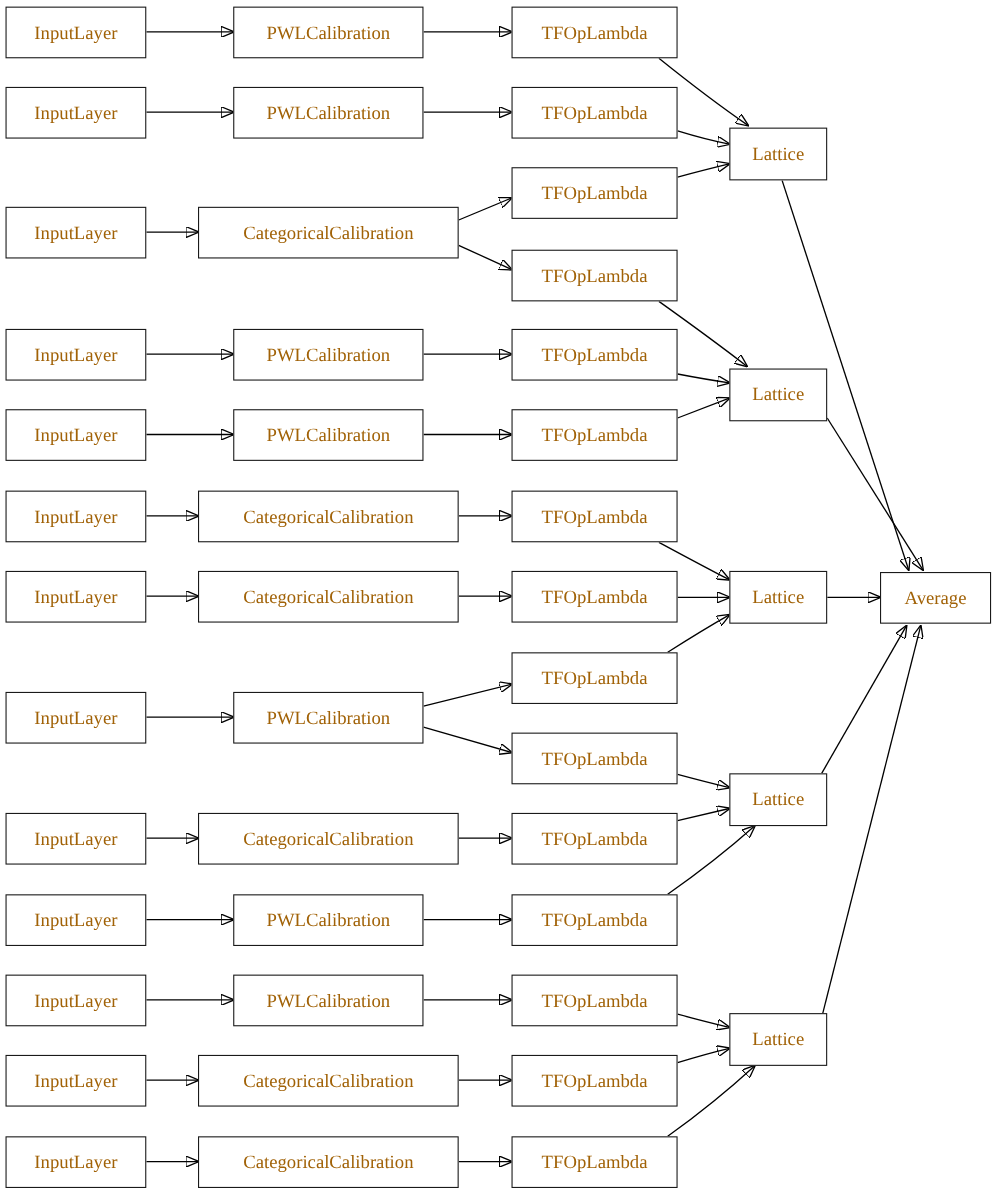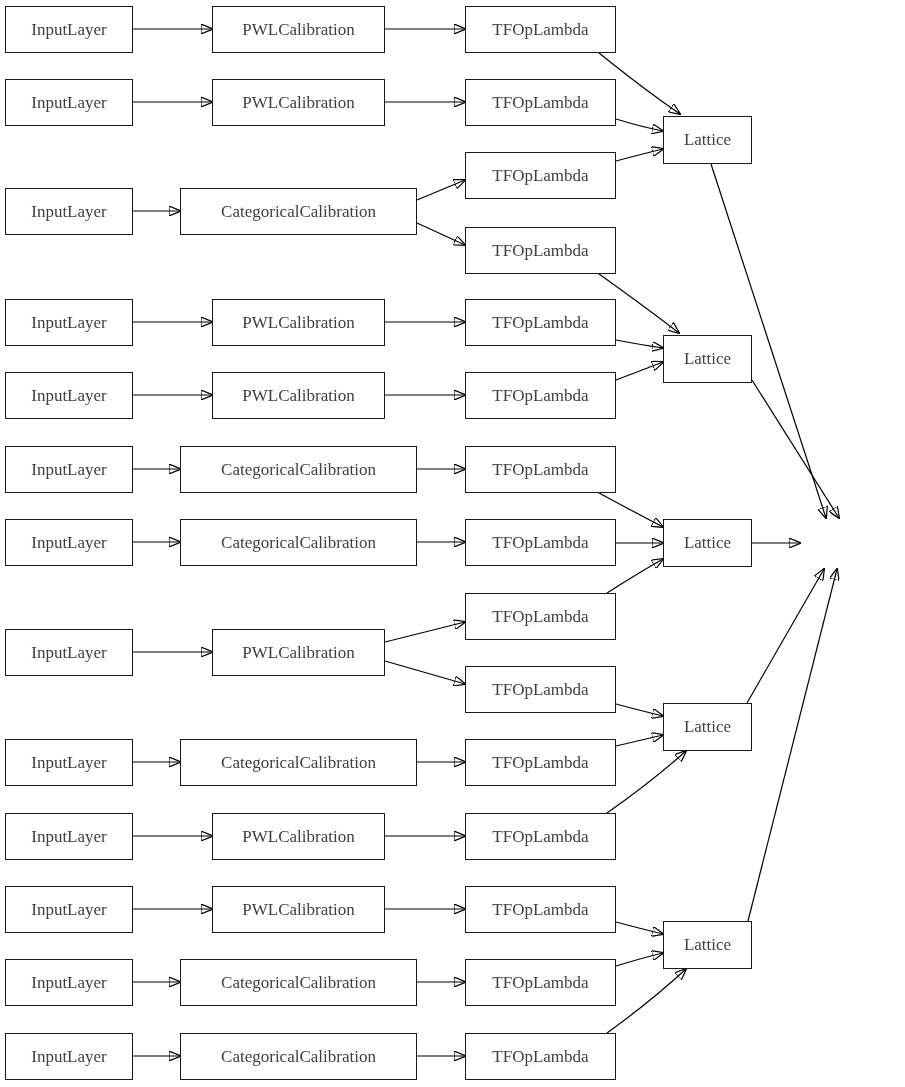--- a/index.html
+++ b/index.html
@@ -2,21 +2,21 @@
 <html><head>
 <meta charset="utf-8">
 <style>
   html,body{margin:0;padding:0;background:#ffffff;}
   #stage{position:relative;width:905px;height:1087px;background:#ffffff;
          font-family:"Liberation Serif", serif;overflow:hidden;}
   #edges{position:absolute;left:0;top:0;width:905px;height:1087px;}
   #edges path{stroke:#000000;stroke-width:1.2;fill:none;}
   .node{position:absolute;box-sizing:border-box;border:1px solid #1a1a1a;
         background:#ffffff;display:flex;align-items:center;justify-content:center;
-        font-size:17px;color:#404040;white-space:nowrap;}
+        font-size:17px;color:#a16207;white-space:nowrap;}
 </style>
 </head>
 <body>
 
 <div id="stage">
   <svg id="edges" width="905" height="1087" viewBox="0 0 905 1087" xmlns="http://www.w3.org/2000/svg">
     <defs>
       <marker id="arrow" markerUnits="userSpaceOnUse" markerWidth="12" markerHeight="10" viewBox="0 0 12 10" refX="11" refY="5" orient="auto">
         <path d="M0 0 L12 5 L0 10 z" fill="#000000"></path>
       </marker>
@@ -110,13 +110,14 @@
     <div class="node" style="left: 465px; top: 739px; width: 151px; height: 47px;">TFOpLambda</div>
     <div class="node" style="left: 465px; top: 813px; width: 151px; height: 47px;">TFOpLambda</div>
     <div class="node" style="left: 465px; top: 886px; width: 151px; height: 47px;">TFOpLambda</div>
     <div class="node" style="left: 465px; top: 959px; width: 151px; height: 47px;">TFOpLambda</div>
     <div class="node" style="left: 465px; top: 1033px; width: 151px; height: 47px;">TFOpLambda</div>
     <div class="node" style="left: 663px; top: 116px; width: 89px; height: 48px;">Lattice</div>
     <div class="node" style="left: 663px; top: 335px; width: 89px; height: 48px;">Lattice</div>
     <div class="node" style="left: 663px; top: 519px; width: 89px; height: 48px;">Lattice</div>
     <div class="node" style="left: 663px; top: 703px; width: 89px; height: 48px;">Lattice</div>
     <div class="node" style="left: 663px; top: 921px; width: 89px; height: 48px;">Lattice</div>
+    <div class="node" style="left: 800px; top: 520px; width: 101px; height: 47px;">Average</div>
   </div>
 
 </body></html>

